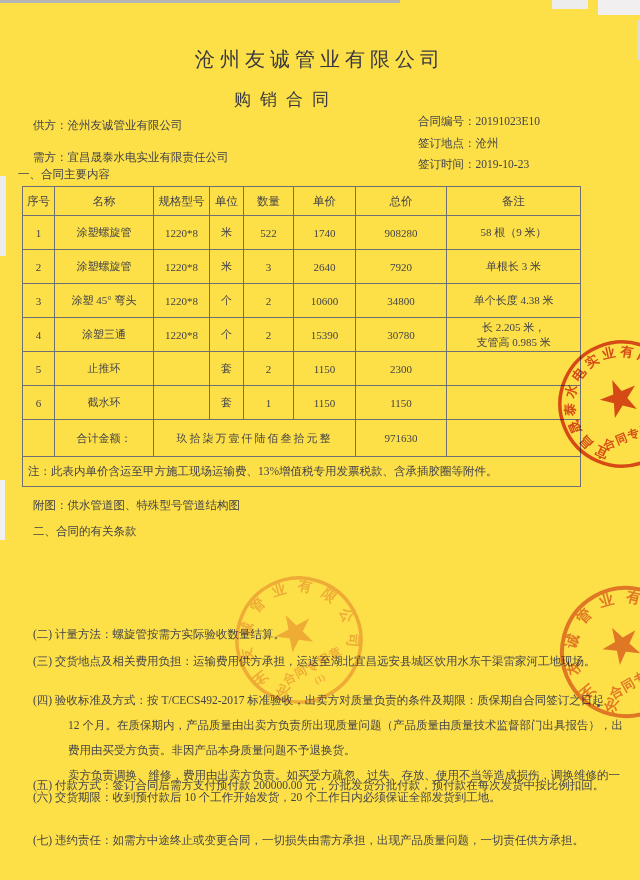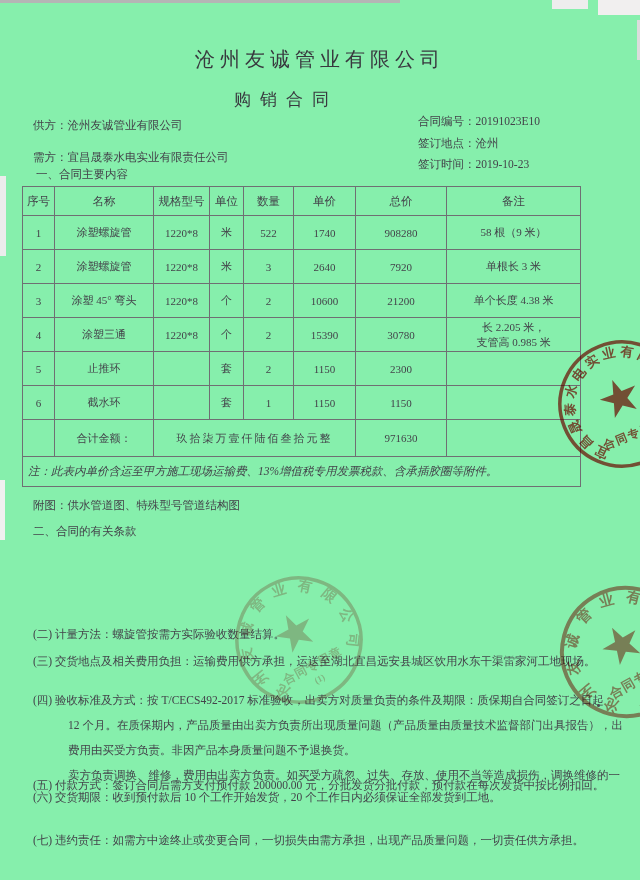--- a/index.html
+++ b/index.html
@@ -1,35 +1,35 @@
 <!DOCTYPE html>
 <html><head>
 <meta charset="utf-8">
 <style>
   html,body{margin:0;padding:0;background:#ffffff;}
   .page{
-    position:relative;width:640px;height:880px;overflow:hidden;background:#86efac;
+    position:relative;width:640px;height:880px;overflow:hidden;background:#fde047;
     font-family:"Liberation Serif","DejaVu Serif",serif;color:#43434a;
   }
   .abs{position:absolute;white-space:nowrap;}
   
   .edge{position:absolute;background:#b5b5b5;}
   
   .company-title{left:0;top:46px;width:640px;text-align:center;font-size:20px;letter-spacing:5px;color:#38383e;}
   .doc-title{left:0;top:88px;width:572px;text-align:center;font-size:17px;letter-spacing:9px;color:#38383e;}
   .line{font-size:11.5px;}
   .meta-line{font-size:11.5px;line-height:21.5px;}
   
   table.items{position:absolute;left:22px;top:186px;width:558px;border-collapse:collapse;table-layout:fixed;}
   table.items td,table.items th{border:1px solid #6f6f73;font-weight:normal;font-size:11px;
     text-align:center;vertical-align:middle;padding:0;overflow:hidden;white-space:nowrap;}
   table.items th{font-size:11.5px;}
   tr.hdr{height:29px;} tr.item{height:34px;} tr.total{height:37px;} tr.noterow{height:30px;}
   td.remark2 div{line-height:15px;}
-  td.notecell{text-align:left !important;padding-left:5px !important;font-size:11.5px !important;font-style:italic;}
+  td.notecell{text-align:left !important;padding-left:5px !important;font-size:11.5px !important;}
   td.amount{letter-spacing:2px;}
   
   .clause-line{font-size:11.5px;line-height:27px;white-space:nowrap;}
   .c4 .clause-line{line-height:25px;}
   .cont-indent{padding-left:35px;}
   
   .seal{position:absolute;mix-blend-mode:multiply;pointer-events:none;}
   .seal text{font-family:"Liberation Serif","DejaVu Serif",serif;font-weight:bold;}
   .ink-dot{position:absolute;left:597px;top:704px;width:3px;height:3px;border-radius:50%;background:#4c4c50;}
 </style>
@@ -60,21 +60,21 @@
       <span>合同编号：</span><span>20191023E10</span>
     </div>
     <div class="meta-line">
       <span>签订地点：</span><span>沧州</span>
     </div>
     <div class="meta-line">
       <span>签订时间：</span><span>2019-10-23</span>
     </div>
   </div>
 
-  <div class="abs line" style="left:36px;top:167px;">一、合同主要内容</div>
+  <div class="abs line" style="left:18px;top:167px;">一、合同主要内容</div>
 
   <table class="items">
     <colgroup>
       <col style="width:32px">
         <col style="width:99px">
         <col style="width:56px">
         <col style="width:34px">
       <col style="width:50px">
         <col style="width:62px">
         <col style="width:91px">
@@ -111,21 +111,21 @@
       <td>7920</td>
       <td>单根长 3 米</td>
     </tr>
     <tr class="item">
       <td>3</td>
       <td>涂塑 45° 弯头</td>
       <td>1220*8</td>
       <td>个</td>
       <td>2</td>
       <td>10600</td>
-      <td>21200</td>
+      <td>34800</td>
       <td>单个长度 4.38 米</td>
     </tr>
     <tr class="item">
       <td>4</td>
       <td>涂塑三通</td>
       <td>1220*8</td>
       <td>个</td>
       <td>2</td>
       <td>15390</td>
       <td>30780</td>

